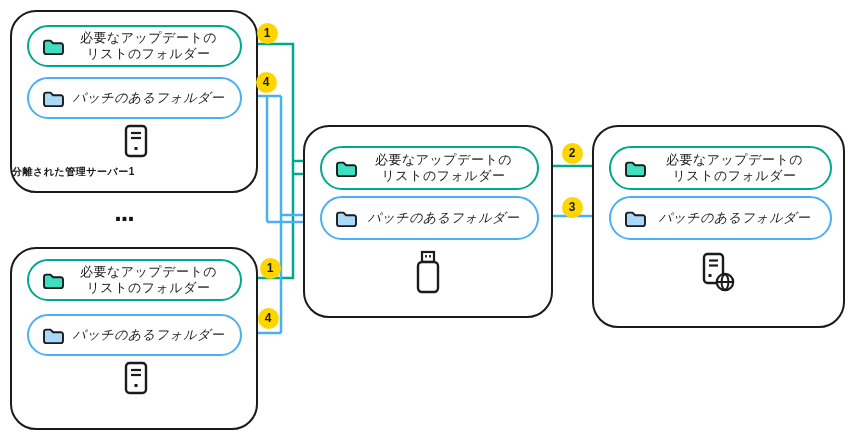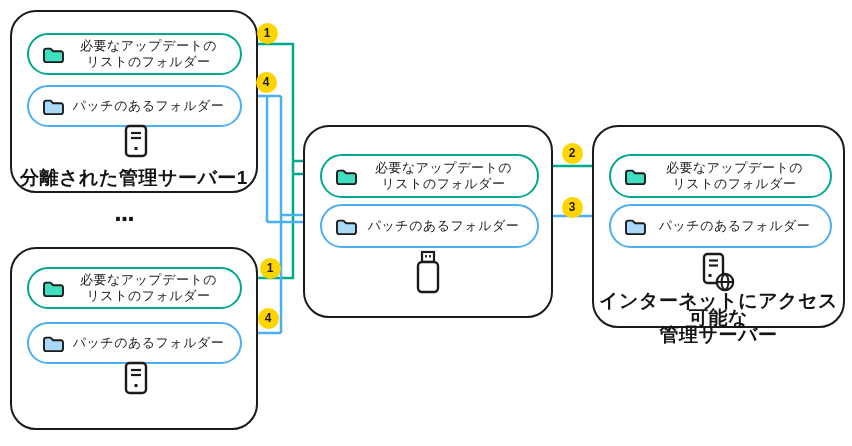--- a/index.html
+++ b/index.html
@@ -7,32 +7,32 @@
     position:relative;width:852px;height:446px;background:#ffffff;overflow:hidden;
     font-family:"Liberation Sans","DejaVu Sans",sans-serif;color:#1b1b1b;
   }
   .wires{position:absolute;left:0;top:0;z-index:1;}
   .node{
     position:absolute;background:#ffffff;border:2.5px solid #1b1b1b;border-radius:26px;
     box-sizing:border-box;z-index:2;
   }
   .pill{
     position:absolute;display:flex;align-items:center;box-sizing:border-box;
-    background:#ffffff;border-radius:22px;z-index:3;margin-top:8px;
+    background:#ffffff;border-radius:22px;z-index:3;
   }
   .pill.teal{border:2.5px solid #00A88E;}
-  .pill.blue{border:2.5px solid #4BAFF5;}
+  .pill.blue{border:2.5px solid #4BAFF5;font-style:italic;}
   .pill .folder{flex:0 0 auto;margin-left:13px;display:block;}
   .pill .pill-text{
     flex:1 1 auto;text-align:center;font-size:13px;line-height:16px;
     letter-spacing:0.5px;color:#1b1b1b;padding-right:8px;
   }
   .pill .pill-text span{display:block;}
   .node-label{
-    position:absolute;left:0;right:0;text-align:center;font-size:19px;font-weight:700;
+    position:absolute;left:0;right:0;text-align:left;font-size:10px;font-weight:700;
     letter-spacing:0.5px;color:#141414;z-index:3;
   }
   .node-label span{display:block;line-height:17px;}
   .node-icon{position:absolute;z-index:3;}
   .badge{
     position:absolute;width:21px;height:21px;border-radius:50%;background:#FFD500;
     color:#1b1b1b;font-size:12px;font-weight:700;display:flex;align-items:center;
     justify-content:center;z-index:5;
   }
   .ellipsis{
@@ -197,24 +197,20 @@
     </div>
     <svg class="node-icon" width="40" height="42" viewBox="0 0 40 42">
       <rect x="6" y="2" width="19" height="29" rx="3.5" fill="#ffffff" stroke="#1b1b1b" stroke-width="2.4"></rect>
       <line x1="11" y1="8.5" x2="20" y2="8.5" stroke="#1b1b1b" stroke-width="2.2"></line>
       <line x1="11" y1="13.5" x2="20" y2="13.5" stroke="#1b1b1b" stroke-width="2.2"></line>
       <rect x="10.5" y="22" width="3" height="3" fill="#1b1b1b"></rect>
       <circle cx="27" cy="30" r="8.2" fill="#ffffff" stroke="#1b1b1b" stroke-width="2.2"></circle>
       <line x1="19" y1="30" x2="35" y2="30" stroke="#1b1b1b" stroke-width="2"></line>
       <ellipse cx="27" cy="30" rx="3.4" ry="7.6" fill="none" stroke="#1b1b1b" stroke-width="2"></ellipse>
     </svg>
-    <div class="node-label">
-      <span>インターネットにアクセス可能な</span>
-      <span>管理サーバー</span>
-    </div>
   </div>
 
   <div class="badge" style="left:256.5px;top:22.5px;">1</div>
   <div class="badge" style="left:255.5px;top:71.5px;">4</div>
   <div class="badge" style="left:259.5px;top:257.5px;">1</div>
   <div class="badge" style="left:257.5px;top:307.5px;">4</div>
   <div class="badge" style="left:561.5px;top:142.5px;">2</div>
   <div class="badge" style="left:561.5px;top:196.5px;">3</div>
 
 </div>

